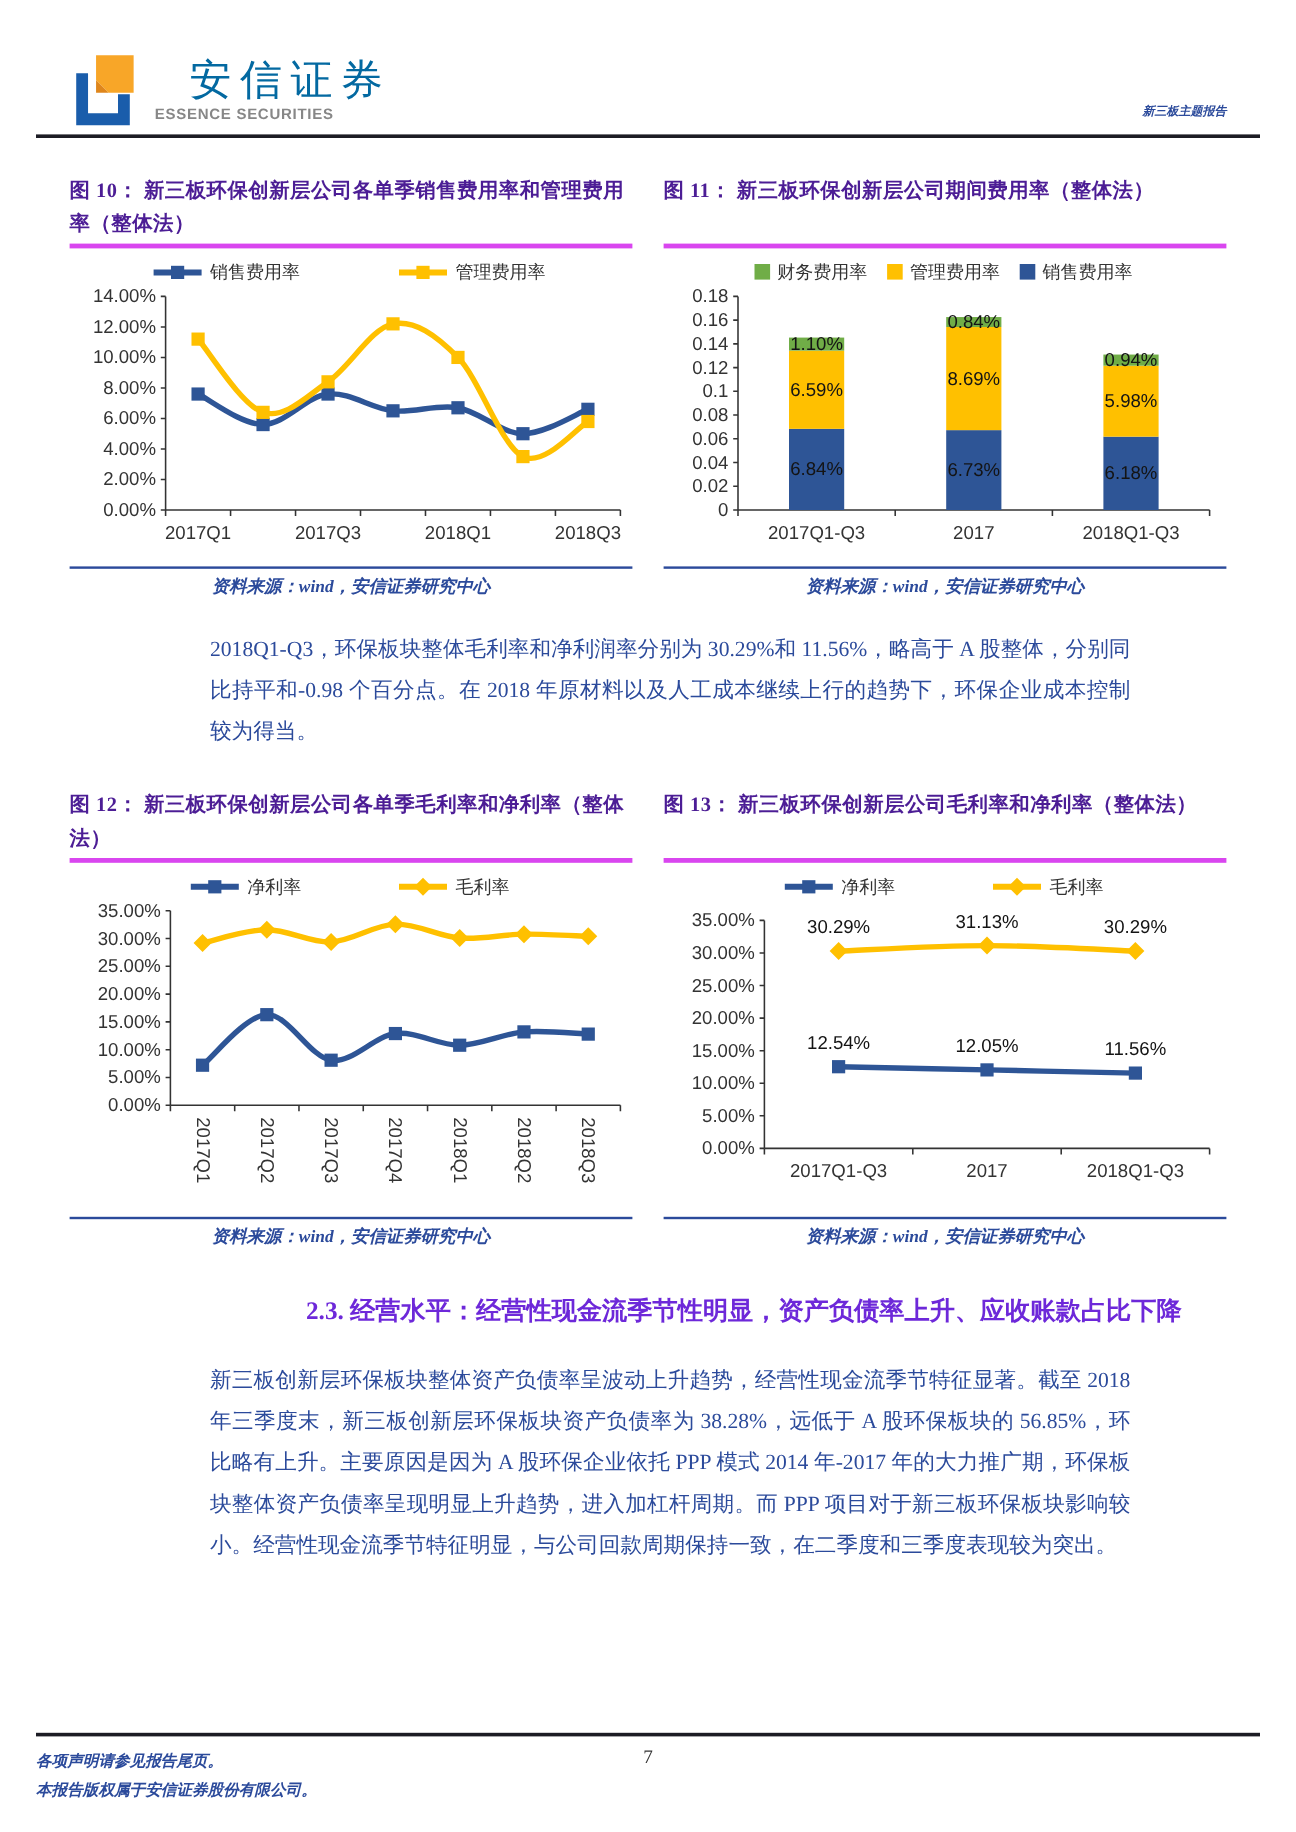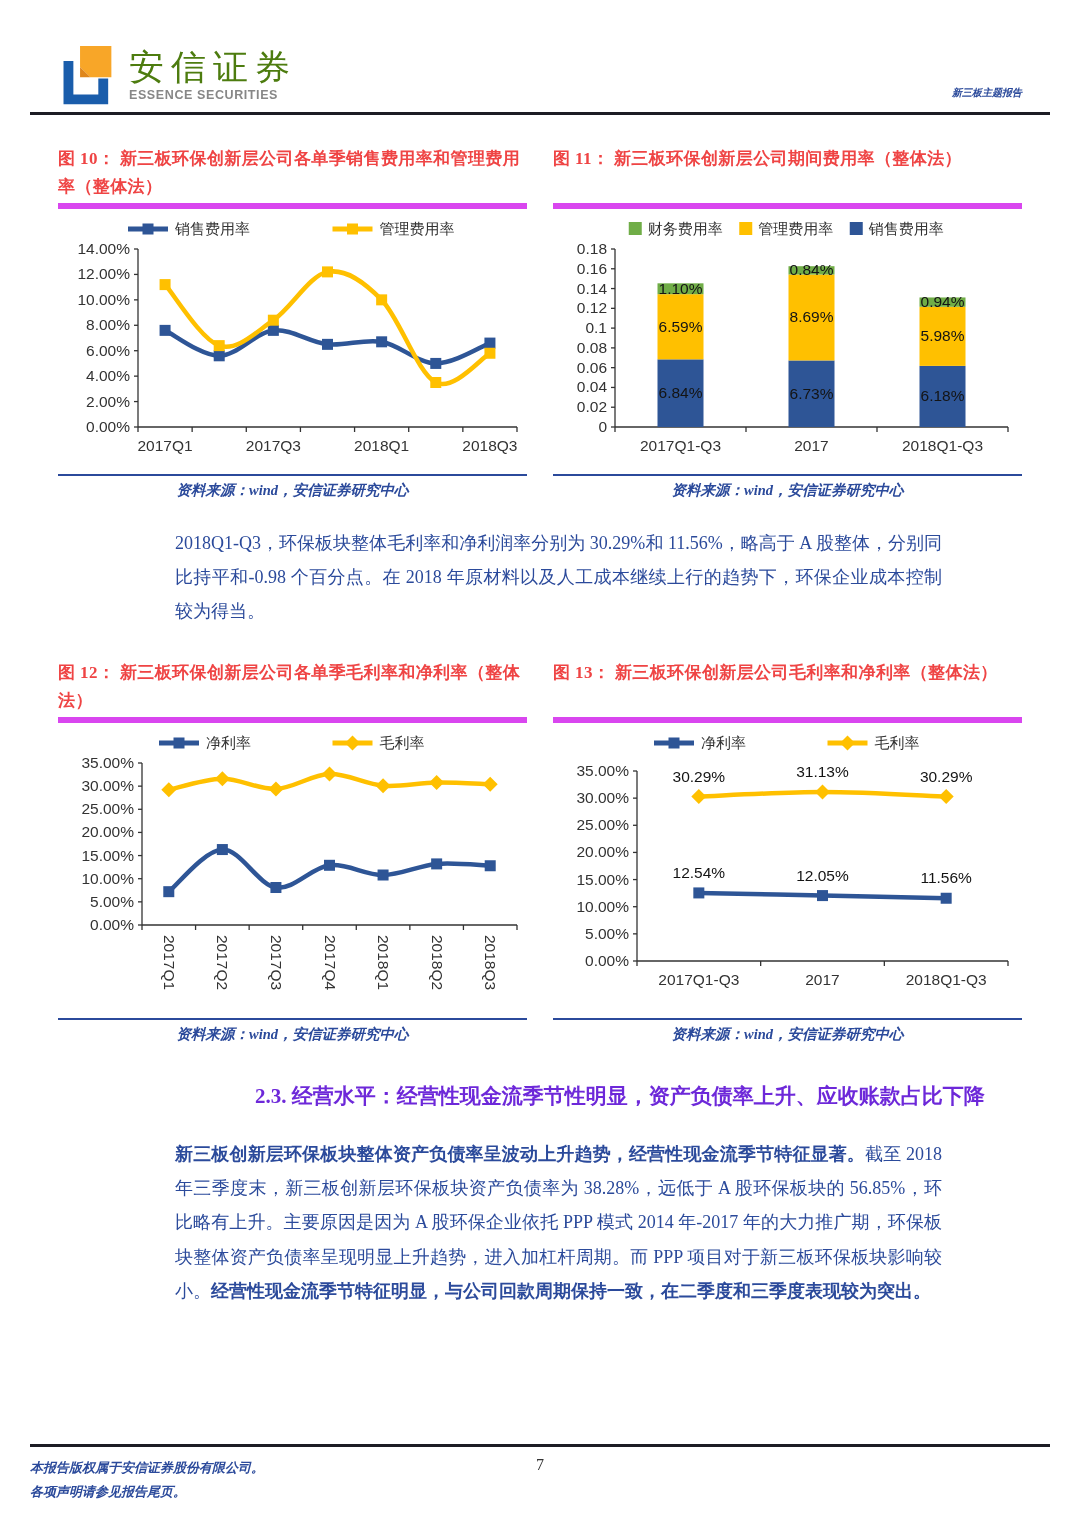--- a/index.html
+++ b/index.html
@@ -3,35 +3,35 @@
 <meta charset="utf-8">
 <style>
   html,body{margin:0;padding:0;background:#ffffff;}
   body{width:1080px;height:1527px;position:relative;font-family:"Liberation Serif",serif;}
   .page{position:absolute;inset:0;padding:26px 58px 0;box-sizing:border-box;}
 
   
   .hdr{display:flex;justify-content:space-between;align-items:flex-end;height:80px;}
   .brand{display:flex;align-items:center;gap:13px;}
   .brand-mark{width:58px;height:62px;}
-  .brand-cn{font-family:"Liberation Sans",sans-serif;font-size:35px;color:#4d7c0f;letter-spacing:7px;line-height:1;}
+  .brand-cn{font-family:"Liberation Sans",sans-serif;font-size:35px;color:#0369a1;letter-spacing:7px;line-height:1;margin-left:29px;}
   .brand-en{font-family:"Liberation Sans",sans-serif;font-size:12.5px;font-weight:bold;color:#878787;letter-spacing:.6px;margin-top:4px;}
   .doc-type{font-size:10px;font-weight:bold;font-style:italic;color:#2b4a9b;padding-bottom:6px;}
   .hdr-rule{border-top:3px solid #1c1c24;margin:6px -28px 0;}
 
   
   .fig-row{display:grid;grid-template-columns:469px 469px;column-gap:26px;margin-top:30px;}
   .fig{margin:0;}
-  .fig-title{color:#ef4444;font-weight:bold;font-size:17px;line-height:1.65;height:58px;border-bottom:6px solid #d946ef;letter-spacing:.4px;}
+  .fig-title{color:#4c1d95;font-weight:bold;font-size:17px;line-height:1.65;height:58px;border-bottom:4px solid #d946ef;letter-spacing:.4px;}
   .chart{display:block;width:100%;height:auto;margin-top:4px;}
   .fig-source{border-top:2px solid #2b4a9b;margin-top:3px;padding:5px 2px 0;font-size:14.5px;font-style:italic;font-weight:bold;color:#2b4a9b;text-align:center;}
 
   
   .body-para{margin:26px 0 0 117px;width:767px;font-size:18px;line-height:1.9;color:#2b4a9b;text-align:justify;}
-  .body-para .b{font-weight:bold;}
+  .body-para .b{font-weight:normal;}
   .sec-head{margin:38px 0 0 197px;width:775px;font-size:21px;line-height:1.4;color:#6d28d9;font-weight:bold;}
 
   
   .ftr{position:absolute;left:30px;right:30px;bottom:22px;}
   .ftr-rule{border-top:3px solid #1c1c24;}
   .ftr-body{position:relative;padding-top:9px;}
   .ftr-left{font-size:13px;color:#2b4a9b;font-style:italic;font-weight:bold;line-height:1.9;}
   .page-num{position:absolute;top:9px;left:0;right:0;text-align:center;font-size:16px;color:#333;}
 
   
@@ -300,20 +300,20 @@
   </section>
 
   <h2 class="sec-head">2.3. 经营水平：经营性现金流季节性明显，资产负债率上升、应收账款占比下降</h2>
 
   <p class="body-para"><span class="b">新三板创新层环保板块整体资产负债率呈波动上升趋势，经营性现金流季节特征显著。</span><span>截至 2018 年三季度末，新三板创新层环保板块资产负债率为 38.28%，远低于 A 股环保板块的 56.85%，环比略有上升。主要原因是因为 A 股环保企业依托 PPP 模式 2014 年-2017 年的大力推广期，环保板块整体资产负债率呈现明显上升趋势，进入加杠杆周期。而 PPP 项目对于新三板环保板块影响较小。</span><span class="b">经营性现金流季节特征明显，与公司回款周期保持一致，在二季度和三季度表现较为突出。</span></p>
 
   <footer class="ftr">
     <div class="ftr-rule"></div>
     <div class="ftr-body">
       <div class="ftr-left">
+        <div>各项声明请参见报告尾页。</div>
         <div>本报告版权属于安信证券股份有限公司。</div>
-        <div>各项声明请参见报告尾页。</div>
       </div>
       <div class="page-num">7</div>
     </div>
   </footer>
 
 </div>
 
 </body></html>

